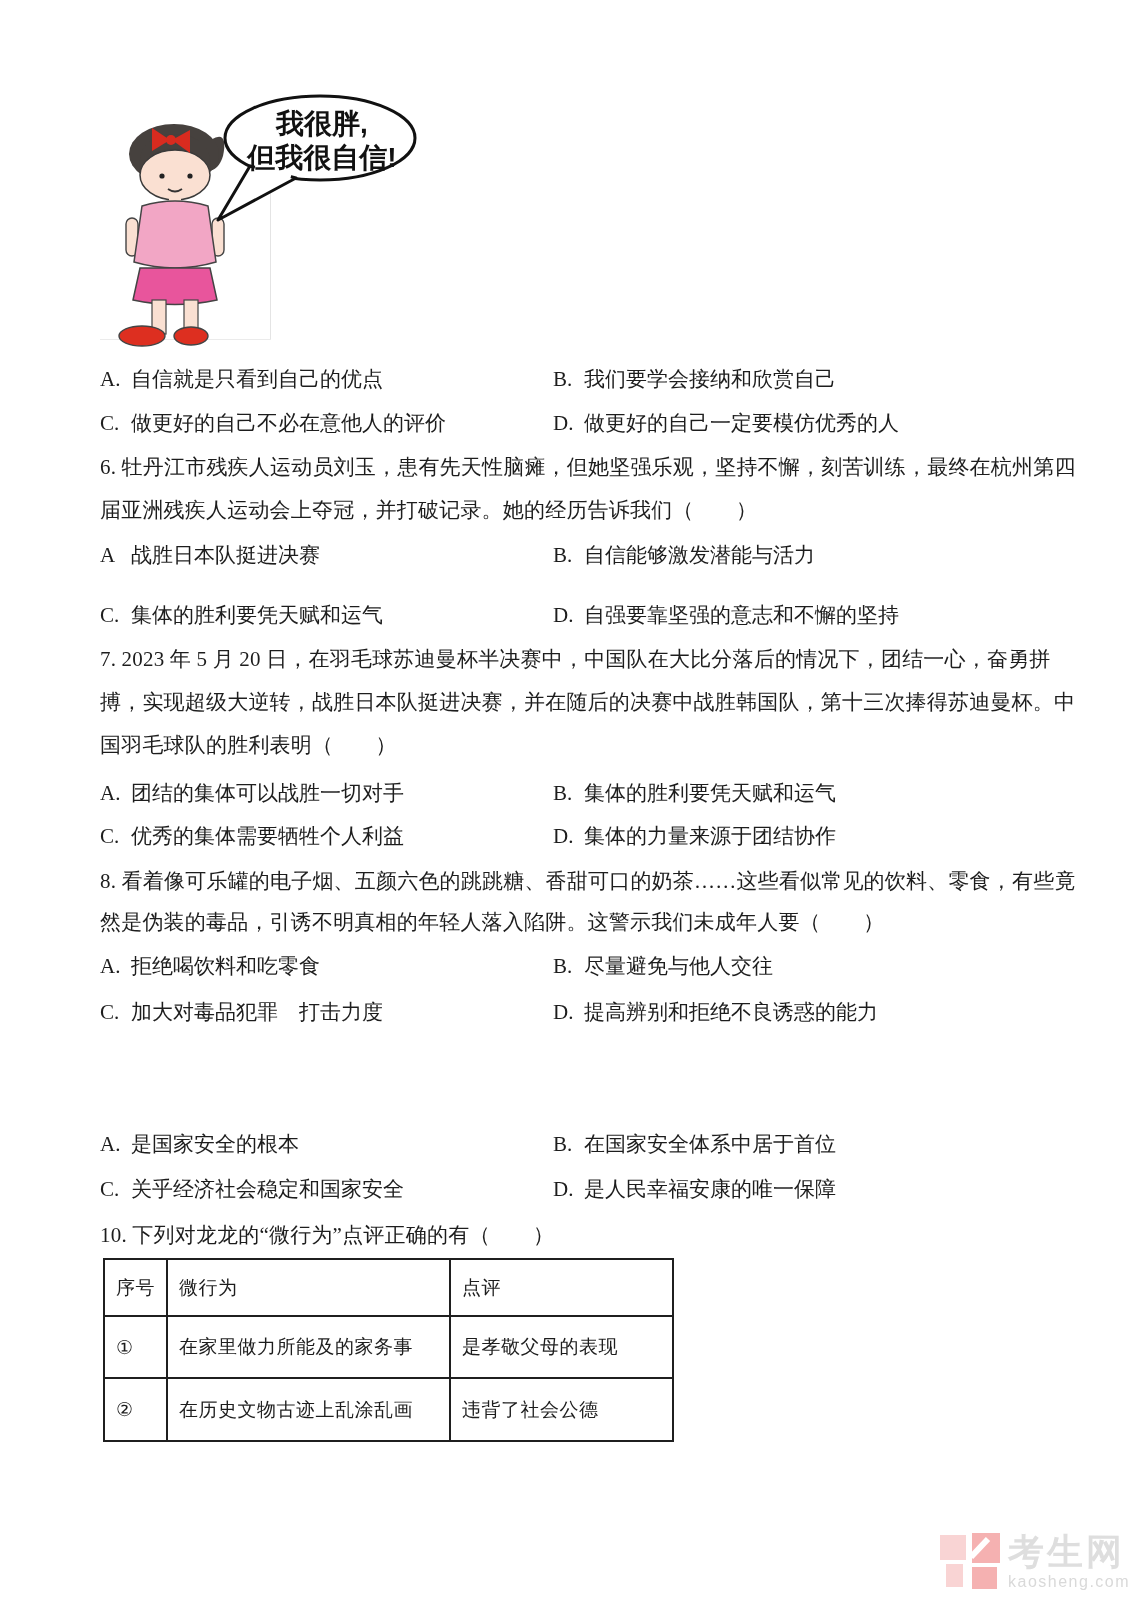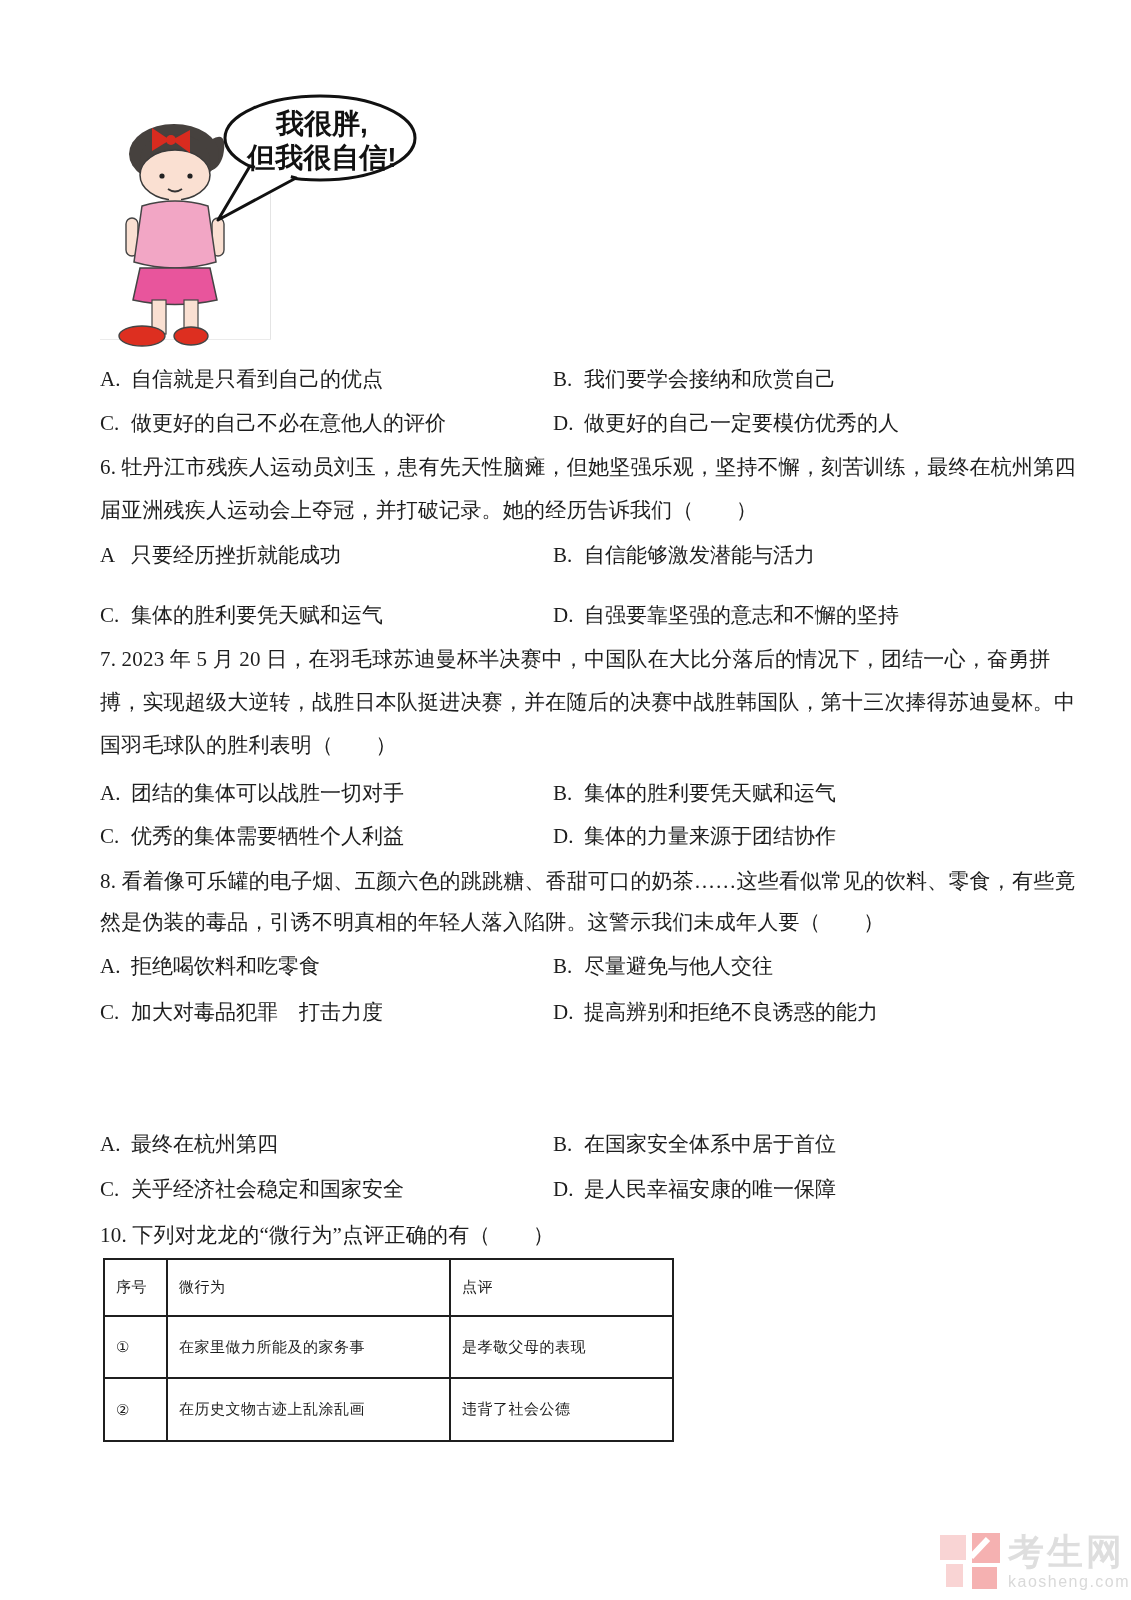--- a/index.html
+++ b/index.html
@@ -11,21 +11,21 @@
   .stem{
     left:100px;font-size:21px;line-height:26px;white-space:nowrap;
     letter-spacing:0.2px;
   }
   .optrow{left:100px;width:935px;display:flex;font-size:21px;line-height:26px;}
   .opt{display:flex;white-space:nowrap;}
   .opt.left{width:453px;flex:0 0 453px;}
   .okey{display:inline-block;min-width:22px;margin-right:9px;}
   .qtable{
     position:absolute;left:103px;top:1258px;border-collapse:collapse;
-    table-layout:fixed;font-size:15px;
+    table-layout:fixed;font-size:19px;
   }
   .qtable td{
     border:2px solid #1f1f1f;padding:0 0 0 11px;vertical-align:middle;
     letter-spacing:0.5px;
   }
   .edge-v{left:270px;top:122px;width:1px;height:217px;background:#e4e4e4;}
   .edge-h{left:100px;top:339px;width:171px;height:1px;background:#ebebeb;}
   .cartoon-svg{position:absolute;left:100px;top:90px;}
   .cartoon-svg text{
     font-family:"Liberation Sans","DejaVu Sans",sans-serif;
@@ -99,21 +99,21 @@
         <span class="okey">D.</span>
         <span>做更好的自己一定要模仿优秀的人</span>
       </span>
   </div>
 
   <div class="abs stem" style="top:454px">6. 牡丹江市残疾人运动员刘玉，患有先天性脑瘫，但她坚强乐观，坚持不懈，刻苦训练，最终在杭州第四</div>
   <div class="abs stem" style="top:497px">届亚洲残疾人运动会上夺冠，并打破记录。她的经历告诉我们（　　）</div>
   <div class="abs optrow" style="top:542px">
     <span class="opt left">
         <span class="okey">A</span>
-        <span>只要经历挫折就能成功</span>
+        <span>战胜日本队挺进决赛</span>
       </span>
     <span class="opt">
         <span class="okey">B.</span>
         <span>自信能够激发潜能与活力</span>
       </span>
   </div>
   <div class="abs optrow" style="top:602px">
     <span class="opt left">
         <span class="okey">C.</span>
         <span>集体的胜利要凭天赋和运气</span>
@@ -167,21 +167,21 @@
       </span>
     <span class="opt">
         <span class="okey">D.</span>
         <span>提高辨别和拒绝不良诱惑的能力</span>
       </span>
   </div>
 
   <div class="abs optrow" style="top:1131px">
     <span class="opt left">
         <span class="okey">A.</span>
-        <span>最终在杭州第四</span>
+        <span>是国家安全的根本</span>
       </span>
     <span class="opt">
         <span class="okey">B.</span>
         <span>在国家安全体系中居于首位</span>
       </span>
   </div>
   <div class="abs optrow" style="top:1176px">
     <span class="opt left">
         <span class="okey">C.</span>
         <span>关乎经济社会稳定和国家安全</span>

